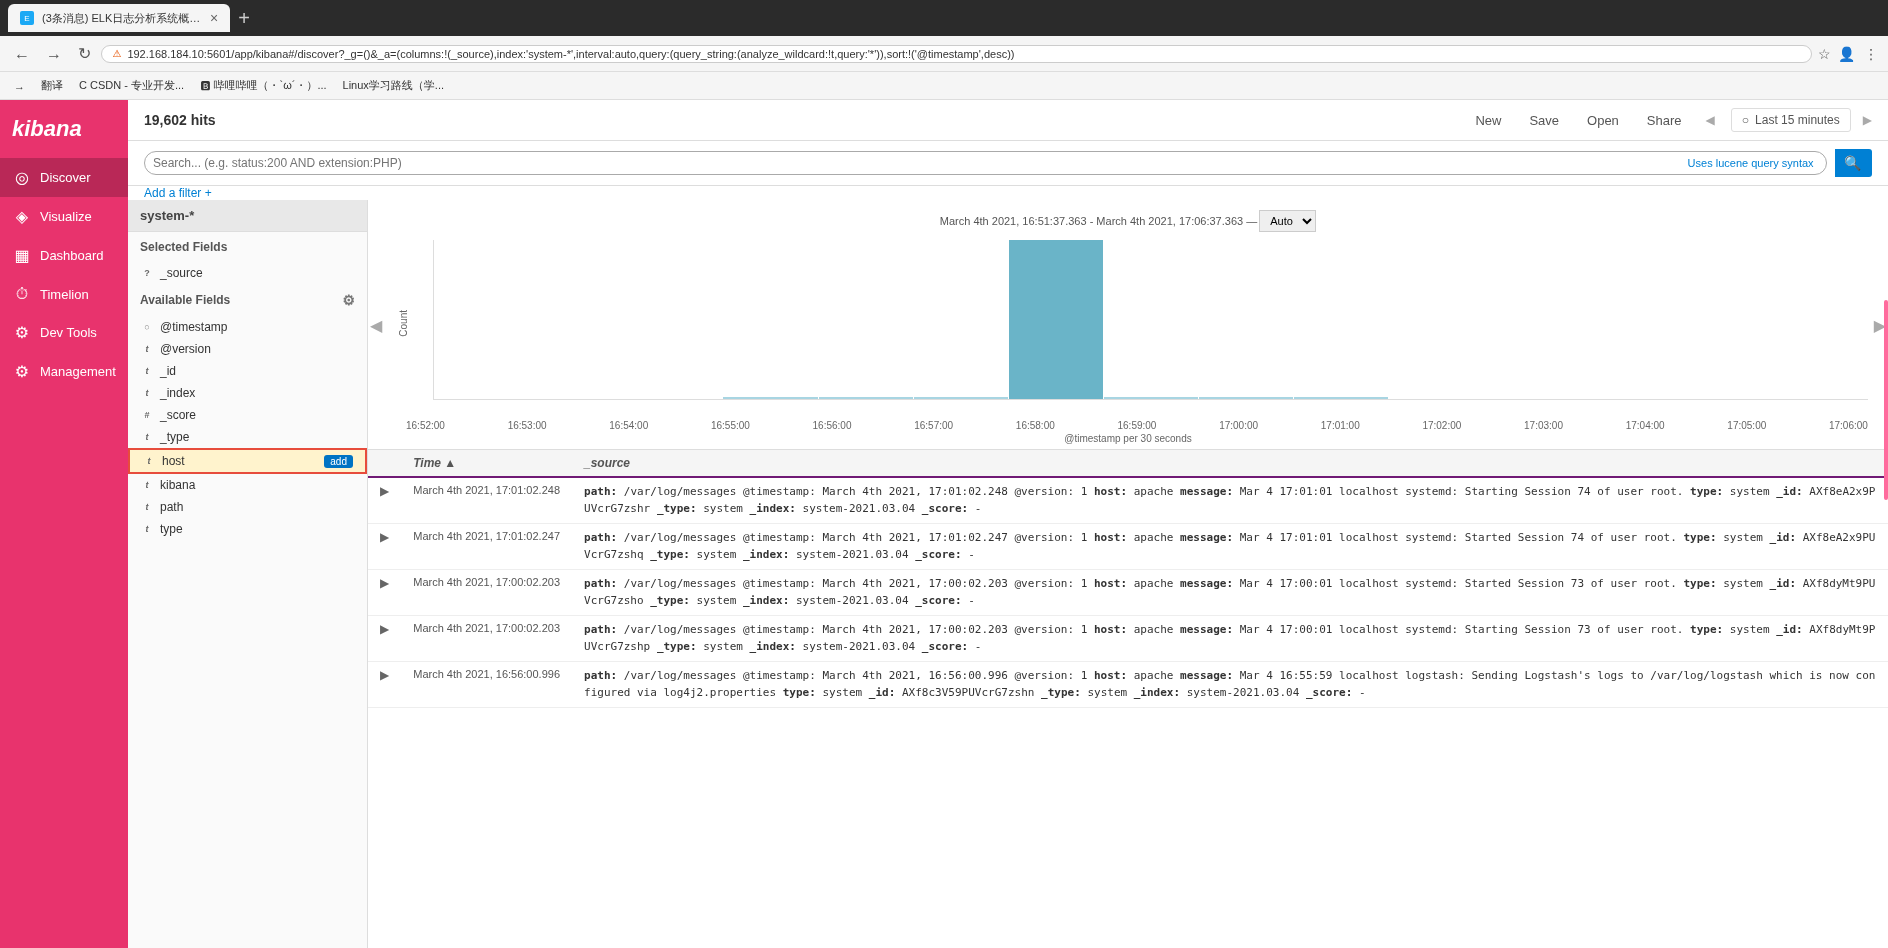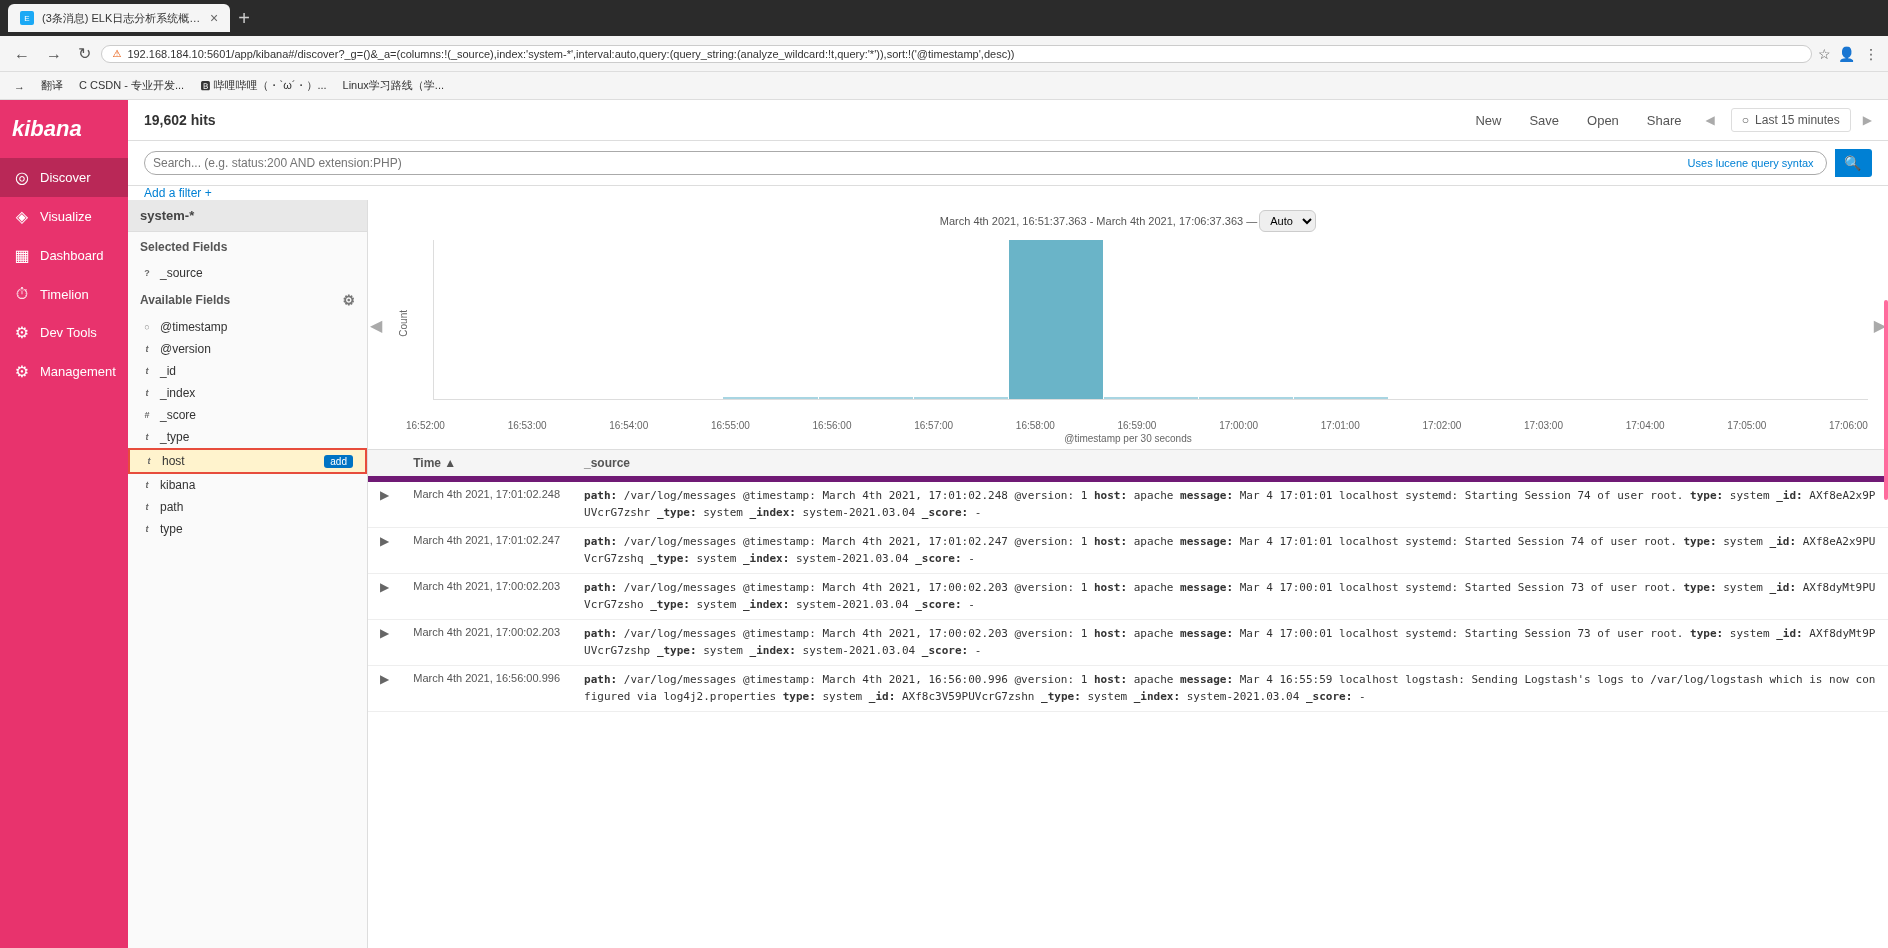--- a/index.html
+++ b/index.html
@@ -69,35 +69,35 @@
     .field-name { flex: 1; }
     .add-badge { background: #0073c4; color: white; font-size: 10px; padding: 1px 6px; border-radius: 3px; cursor: pointer; }
     .field-highlight { background: #fff3cd; border: 2px solid #e74c3c; }
 
     
     .right-panel { flex: 1; display: flex; flex-direction: column; overflow: hidden; }
 
     
     .chart-area { padding: 10px 20px 5px; border-bottom: 1px solid #ddd; position: relative; }
     .chart-header { display: flex; align-items: center; justify-content: center; gap: 2px; margin-bottom: 8px; font-size: 11px; color: #555; }
-    .auto-select { padding: 3px 6px; border: 1px solid #ccc; border-radius: 6px; font-size: 11px; }
+    .auto-select { padding: 3px 6px; border: 1px solid #ccc; border-radius: 0; font-size: 11px; }
     .chart-container { position: relative; height: 180px; }
     .chart-y-axis { position: absolute; left: 0; top: 0; height: 160px; width: 45px; display: flex; flex-direction: column; justify-content: space-between; align-items: flex-end; padding-right: 5px; font-size: 10px; color: #666; }
     .chart-bars-area { position: absolute; left: 45px; right: 0; top: 0; height: 160px; border-left: 1px solid #ddd; border-bottom: 1px solid #ddd; display: flex; align-items: flex-end; gap: 1px; padding: 0 4px; }
     .chart-bar { background: #a8d5e2; flex: 1; min-width: 2px; }
     .chart-bar.highlighted { background: #6ab4c8; }
     .chart-x-labels { display: flex; margin-left: 18px; font-size: 10px; color: #666; justify-content: space-between; }
     .chart-timestamp-label { text-align: center; font-size: 10px; color: #666; margin-top: 2px; }
     .chart-nav-left { position: absolute; left: 2px; top: 50%; transform: translateY(-50%); font-size: 16px; color: #aaa; cursor: pointer; }
     .chart-nav-right { position: absolute; right: 2px; top: 50%; transform: translateY(-50%); font-size: 16px; color: #aaa; cursor: pointer; }
 
     
     .data-table { flex: 1; overflow-y: auto; }
     table { width: 100%; border-collapse: collapse; }
-    thead th { background: #f5f5f5; border-bottom: 6px solid #701a75; padding: 6px 12px; text-align: left; font-size: 12px; color: #555; font-weight: 600; position: sticky; top: 0; }
+    thead th { background: #f5f5f5; border-bottom: 2px solid #701a75; padding: 6px 12px; text-align: left; font-size: 12px; color: #555; font-weight: 600; position: sticky; top: 0; font-style: italic; }
     .col-expand { width: 30px; }
     tbody tr { border-bottom: 1px solid #eee; }
     tbody td { padding: 6px 12px; font-size: 11px; color: #333; vertical-align: top; }
     .expand-btn { background: none; border: none; cursor: pointer; color: #666; font-size: 12px; }
     .time-cell { white-space: nowrap; color: #555; min-width: 160px; }
     .source-cell { font-family: monospace; font-size: 11px; line-height: 1.5; word-break: break-all; }
     .source-cell .hl { font-weight: bold; }
 
     .scroll-indicator { position: absolute; right: 0; top: 100px; width: 4px; height: 200px; background: #ff6b9d; border-radius: 2px; }
   </style>

